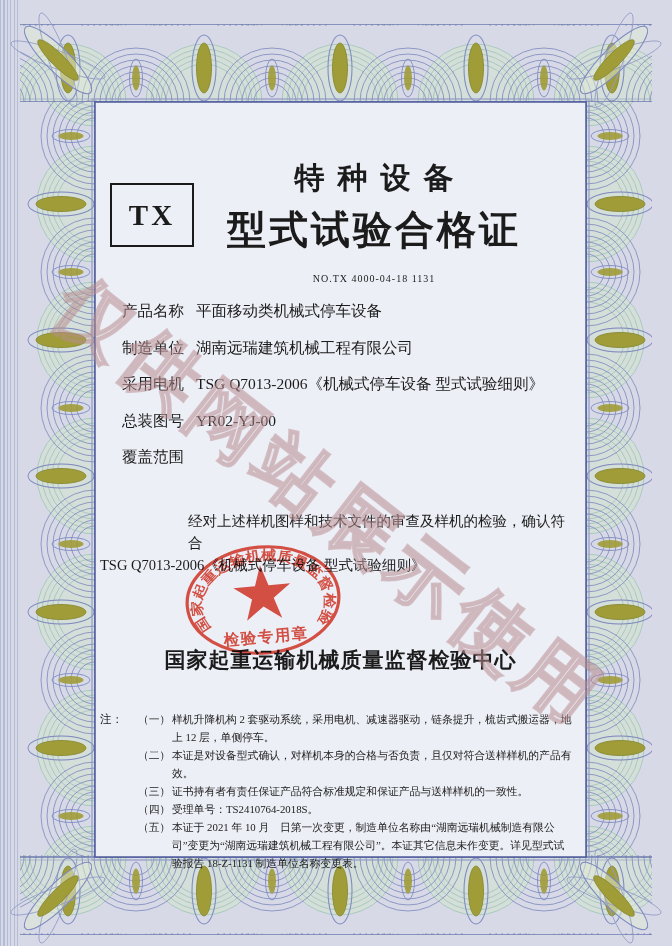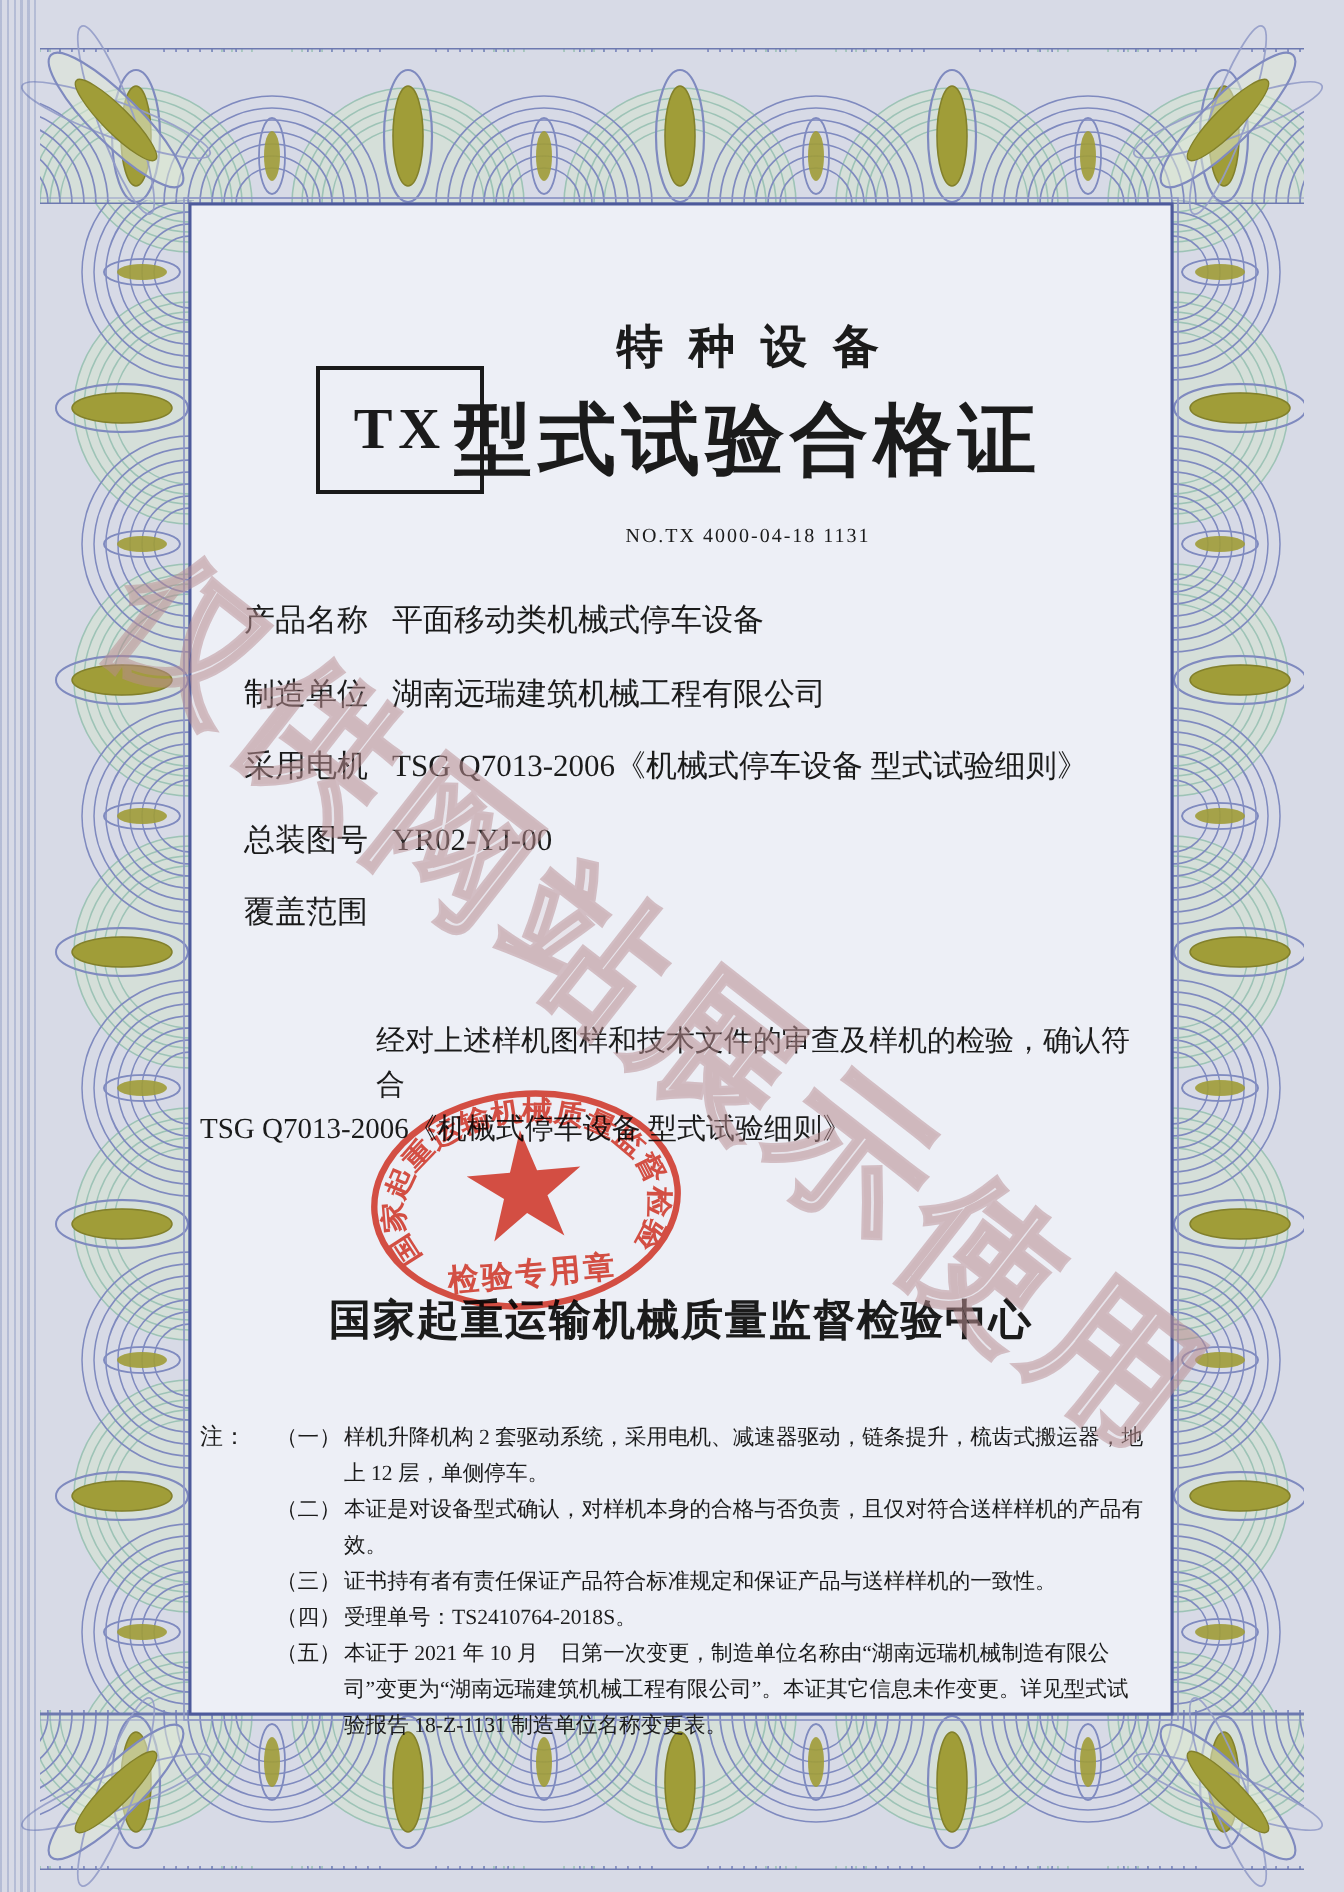--- a/index.html
+++ b/index.html
@@ -12,24 +12,24 @@
   .border-art{position:absolute;left:0;top:0;z-index:0;}
   .scan-edge{
     position:absolute;left:0;top:0;width:18px;height:100%;z-index:1;
     background:repeating-linear-gradient(90deg,rgba(100,120,175,.30) 0 1.2px,rgba(100,120,175,0) 1.2px 3.4px);
   }
   .content{position:absolute;left:0;top:0;width:100%;height:100%;z-index:2;}
 
   .tx-badge{
     position:absolute;left:110px;top:183px;width:80px;height:60px;
     border:2.5px solid #1a1a1a;display:flex;align-items:center;justify-content:center;
-    font-size:29px;font-weight:bold;letter-spacing:3px;margin-left:48px;
+    font-size:29px;font-weight:bold;letter-spacing:3px;
   }
   .cert-header{position:absolute;left:207px;top:158px;width:334px;text-align:center;}
-  .cert-category{font-size:23px;letter-spacing:13px;padding-left:13px;font-weight:bold;}
+  .cert-category{font-size:30px;letter-spacing:13px;padding-left:13px;font-weight:bold;}
   .cert-title{font-size:39px;font-weight:bold;letter-spacing:3px;margin-top:4px;white-space:nowrap;}
   .cert-number{font-size:10px;letter-spacing:1px;margin-top:16px;}
 
   .fields{position:absolute;left:122px;top:300px;width:452px;}
   .field-row{display:flex;line-height:22px;margin-bottom:14.5px;font-size:15.5px;}
   .field-label{width:64px;flex:0 0 64px;margin-right:10px;}
   .field-value{flex:1;white-space:nowrap;}
 
   .statement{position:absolute;left:100px;top:510px;width:470px;font-size:14.5px;line-height:22px;}
   .statement .l1{padding-left:88px;}

